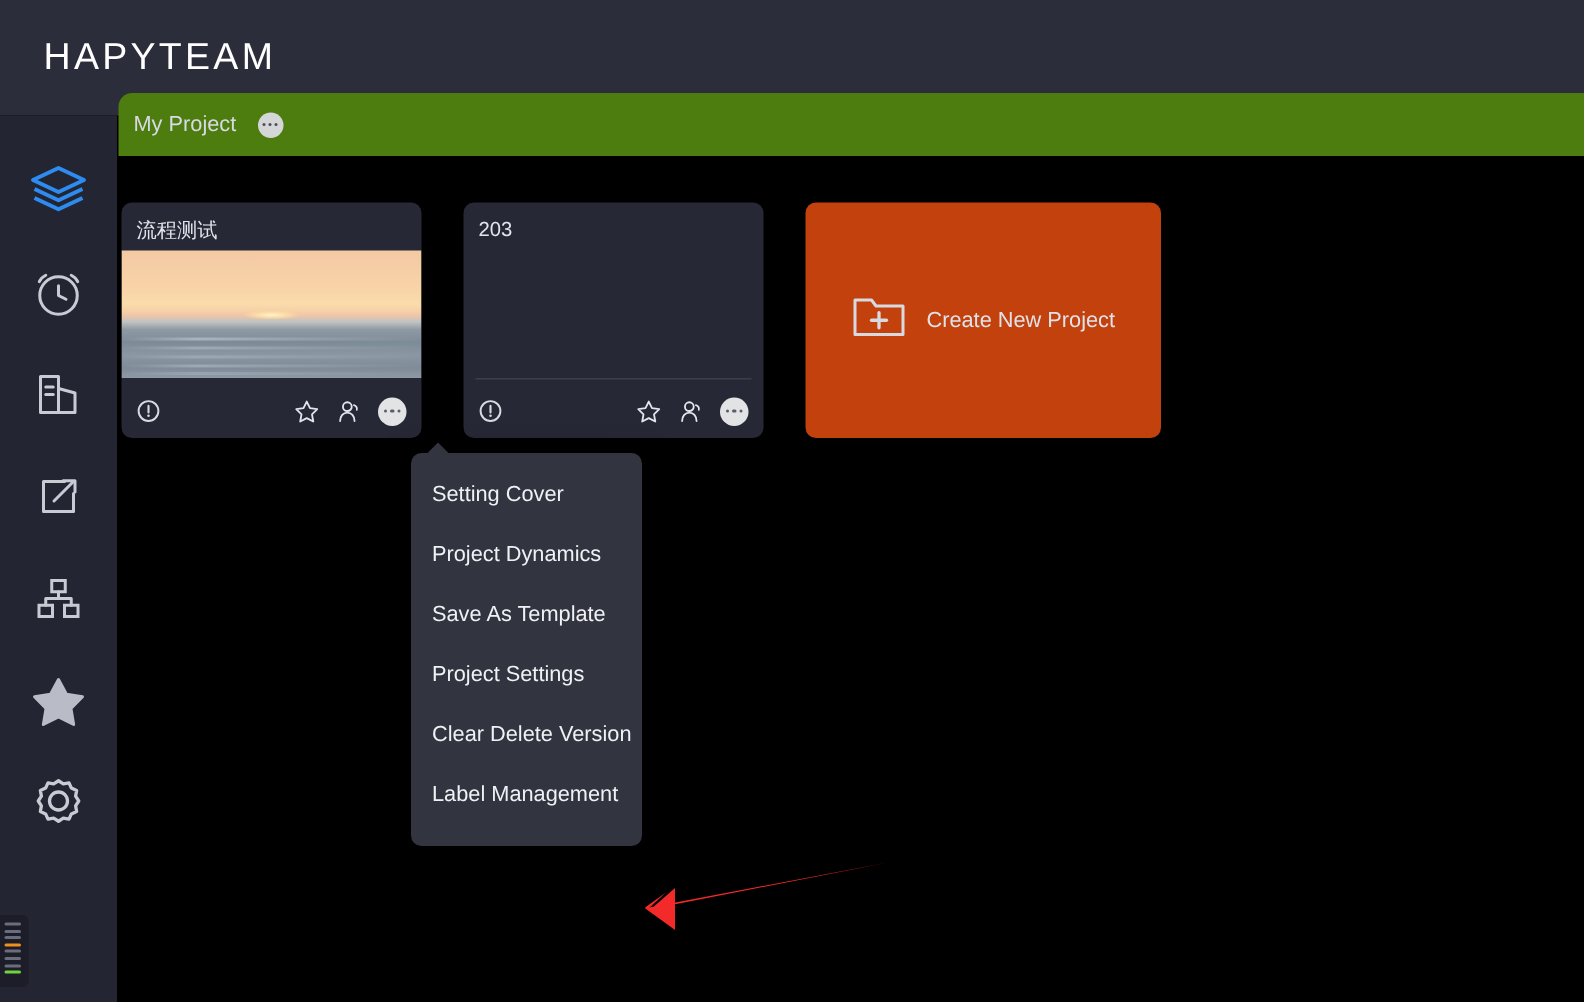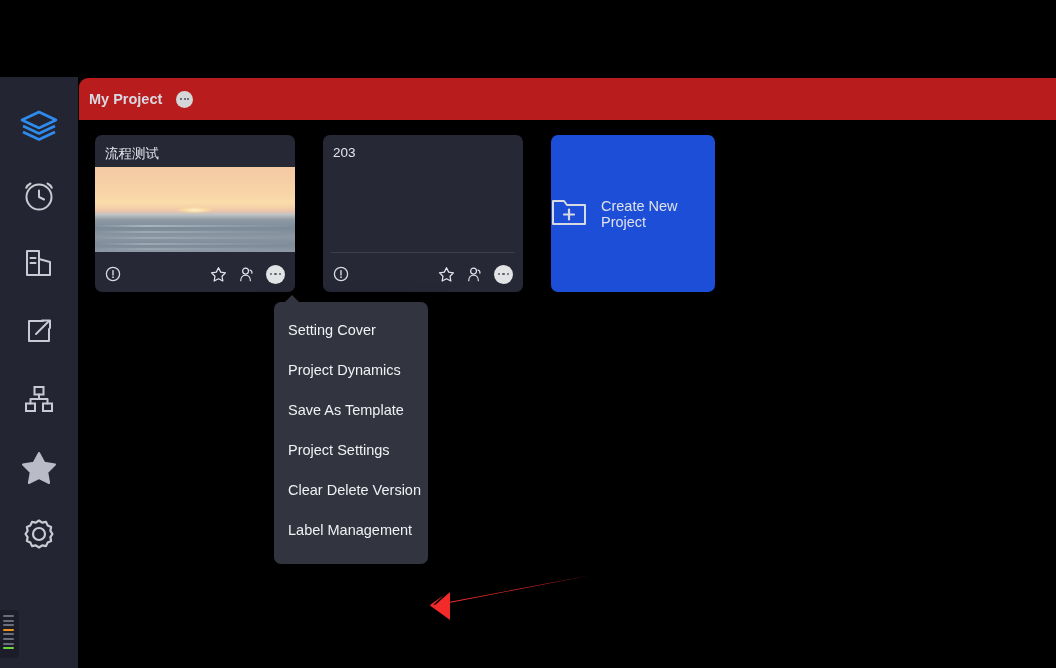--- a/index.html
+++ b/index.html
@@ -39,44 +39,44 @@
   .side-item {
     width: 56px; height: 56px;
     display: flex; align-items: center; justify-content: center;
     margin-bottom: 12px;
     cursor: pointer;
   }
   .side-item svg { display: block; }
 
   
   .projectbar {
-    position: absolute; left: 79px; top: 78px;
+    position: absolute; left: 79px; top: 62px;
     width: 977px; height: 42px;
-    background: #b91c1c;
+    background: #4d7c0f;
     border-top-left-radius: 9px;
-    display: flex; align-items: center; font-weight: bold;
+    display: flex; align-items: center;
   }
   .project-title {
     color: #d8dae3; font-size: 14.5px; margin-left: 10px; user-select: none;
   }
   .dots-btn {
     width: 17px; height: 17px; border-radius: 50%;
     background: #d5d6d8;
     margin-left: 14px;
     display: flex; align-items: center; justify-content: center;
     cursor: pointer;
   }
   .dots-btn i {
     width: 2px; height: 2px; border-radius: 50%;
     background: #4b4d58; margin: 0 0.8px; display: block;
   }
 
   
   .cards {
-    position: absolute; left: 95px; top: 135px;
+    position: absolute; left: 81px; top: 135px;
     display: flex; gap: 28px;
   }
   .card {
     width: 200px; height: 157px;
     background: #272836;
     border-radius: 7px;
     position: relative;
     overflow: hidden;
     cursor: pointer;
   }
@@ -132,22 +132,22 @@
     display: flex; align-items: center; justify-content: center;
     cursor: pointer;
   }
   .dots-btn-card i {
     width: 2.4px; height: 2.4px; border-radius: 50%;
     background: #5a5c68; margin: 0 1px; display: block;
   }
 
   
   .new-card {
-    width: 164px; height: 157px;
-    background: #1d4ed8; border-radius: 7px;
+    width: 237px; height: 157px;
+    background: #c2410c; border-radius: 7px;
     display: flex; align-items: center; justify-content: center;
     gap: 14px; cursor: pointer;
   }
   .new-card-label { color: #e0e2e9; font-size: 14.5px; user-select: none; }
 
   
   .ctx-menu {
     position: absolute; left: 274px; top: 302px;
     width: 154px;
     background: #32343f;
@@ -187,20 +187,23 @@
   }
   .mini-line { height: 2px; width: 11px; background: #6a6d7c; border-radius: 1px; }
   .mini-line.orange { background: #f0901e; }
   .mini-line.green { background: #6fd43c; }
 </style>
 </head>
 <body>
 
 <div id="app">
 
+  <div class="topbar">
+    <div class="brand">HAPYTEAM</div>
+  </div>
 
   <div class="sidebar">
 
     <div class="side-item">
       <span>
         <svg width="42" height="42" viewBox="0 0 42 42">
           <path d="M21 6 L38 14 L21 22 L4 14 Z" fill="none" stroke="#2e8cf0" stroke-width="2.6" stroke-linejoin="round"></path>
           <path d="M5 20 L21 27.5 L37 20" fill="none" stroke="#2e8cf0" stroke-width="2.6" stroke-linejoin="round"></path>
           <path d="M5 26 L21 33.5 L37 26" fill="none" stroke="#2e8cf0" stroke-width="2.6" stroke-linejoin="round"></path>
         </svg>

